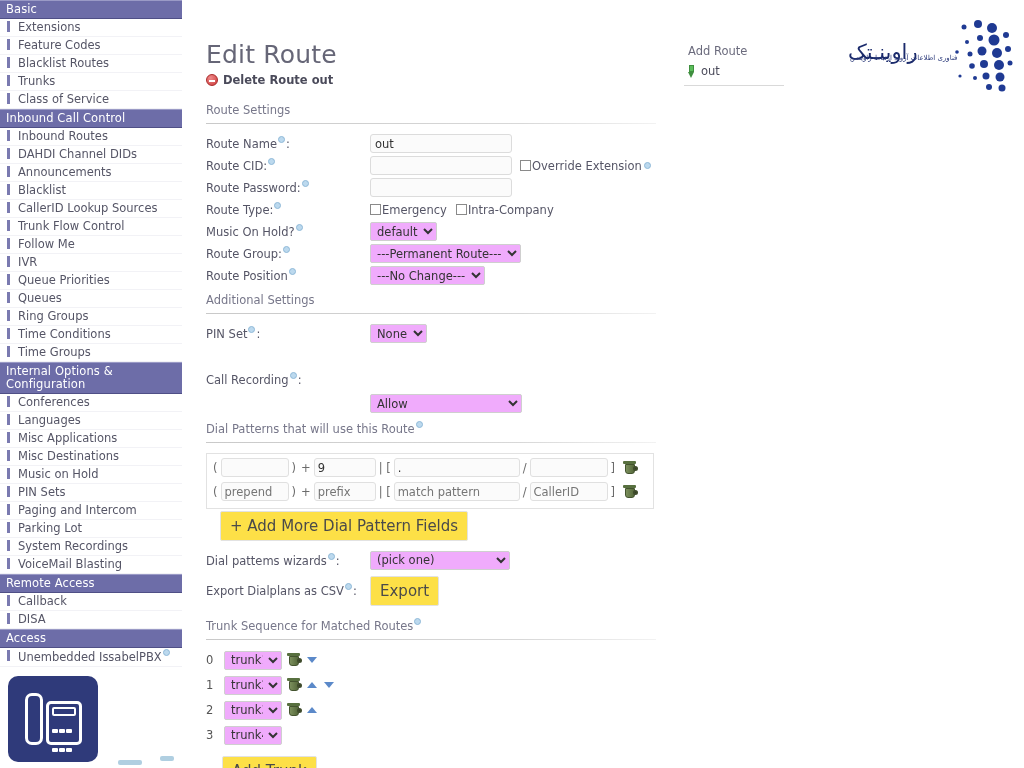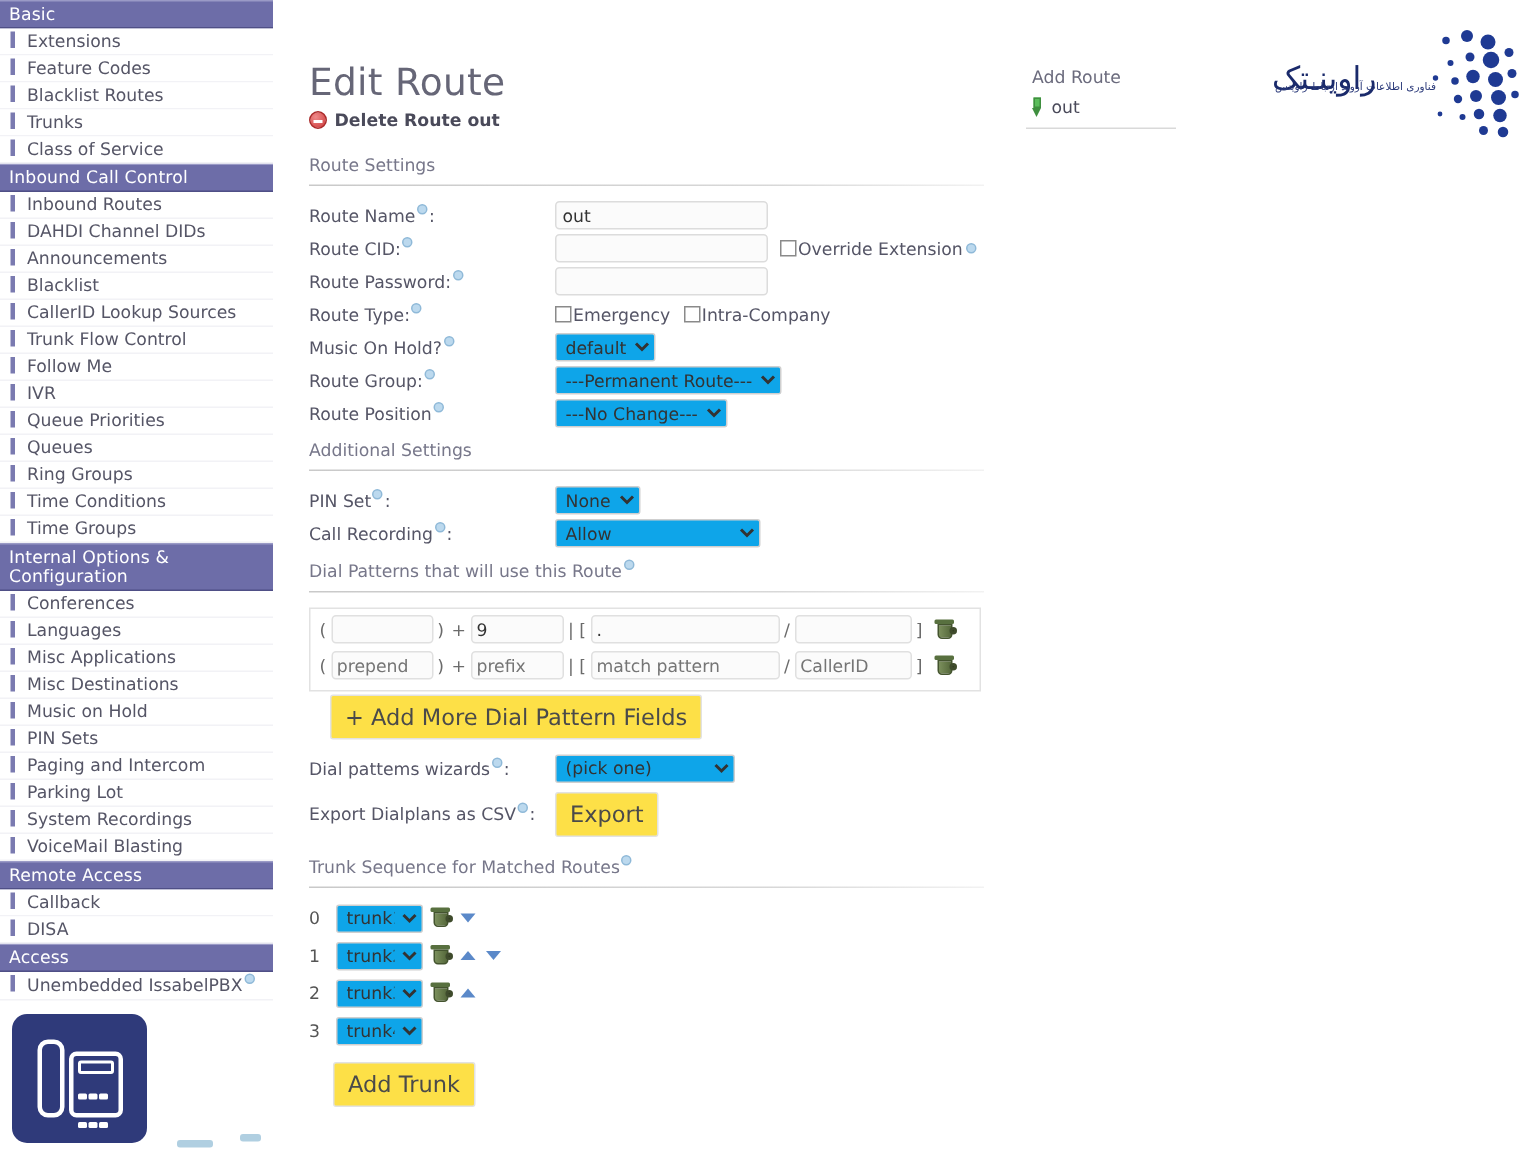--- a/index.html
+++ b/index.html
@@ -127,21 +127,21 @@
     border-radius: 3px;
     height: 19px;
     padding: 0 4px;
     outline: none;
   }
   .w-main { width: 142px; }
   select.sel {
     font-family: "DejaVu Sans", "Liberation Sans", sans-serif;
     font-size: 11.5px;
     color: #333;
-    background: #0ea5e9;
+    background: #f0abfc;
     border: 1px solid #cfcfcf;
     border-radius: 2px;
     height: 19px;
     padding: 0 2px;
   }
   .chk {
     width: 11px; height: 11px;
     border: 1px solid #8a8a8a;
     background: #fff;
     display: inline-block;
@@ -439,21 +439,21 @@
     <div class="form-row">
       <div class="lbl"><span>PIN Set</span><span class="hdot"></span>:</div>
       <select class="sel">
         <option>None</option>
       </select>
     </div>
 
     
     <div class="form-row">
       <div class="lbl"><span>Call Recording</span><span class="hdot"></span>:</div>
-      <select class="sel" style="width:137px;">
+      <select class="sel" style="width:152px;margin-top:48px;">
         <option>Allow</option>
       </select>
     </div>
 
     <div class="section-label" style="margin-top:8px;"><span>Dial Patterns that will use this Route</span><span class="hdot"></span></div>
     <div class="hr"></div>
 
     
     <div class="dp-box">
       <div class="dp-row">
@@ -490,21 +490,21 @@
             <i class="hdl"></i>
           </span>
       </div>
     </div>
 
     <button class="btn addmore">+ Add More Dial Pattern Fields</button>
 
     
     <div class="form-row">
       <div class="lbl"><span>Dial pattems wizards</span><span class="hdot"></span>:</div>
-      <select class="sel" style="width:120px;">
+      <select class="sel" style="width:140px;">
         <option>(pick one)</option>
       </select>
     </div>
 
     
     <div class="form-row" style="margin-top:6px;">
       <div class="lbl"><span>Export Dialplans as CSV</span><span class="hdot"></span>:</div>
       <button class="btn">Export</button>
     </div>
 

